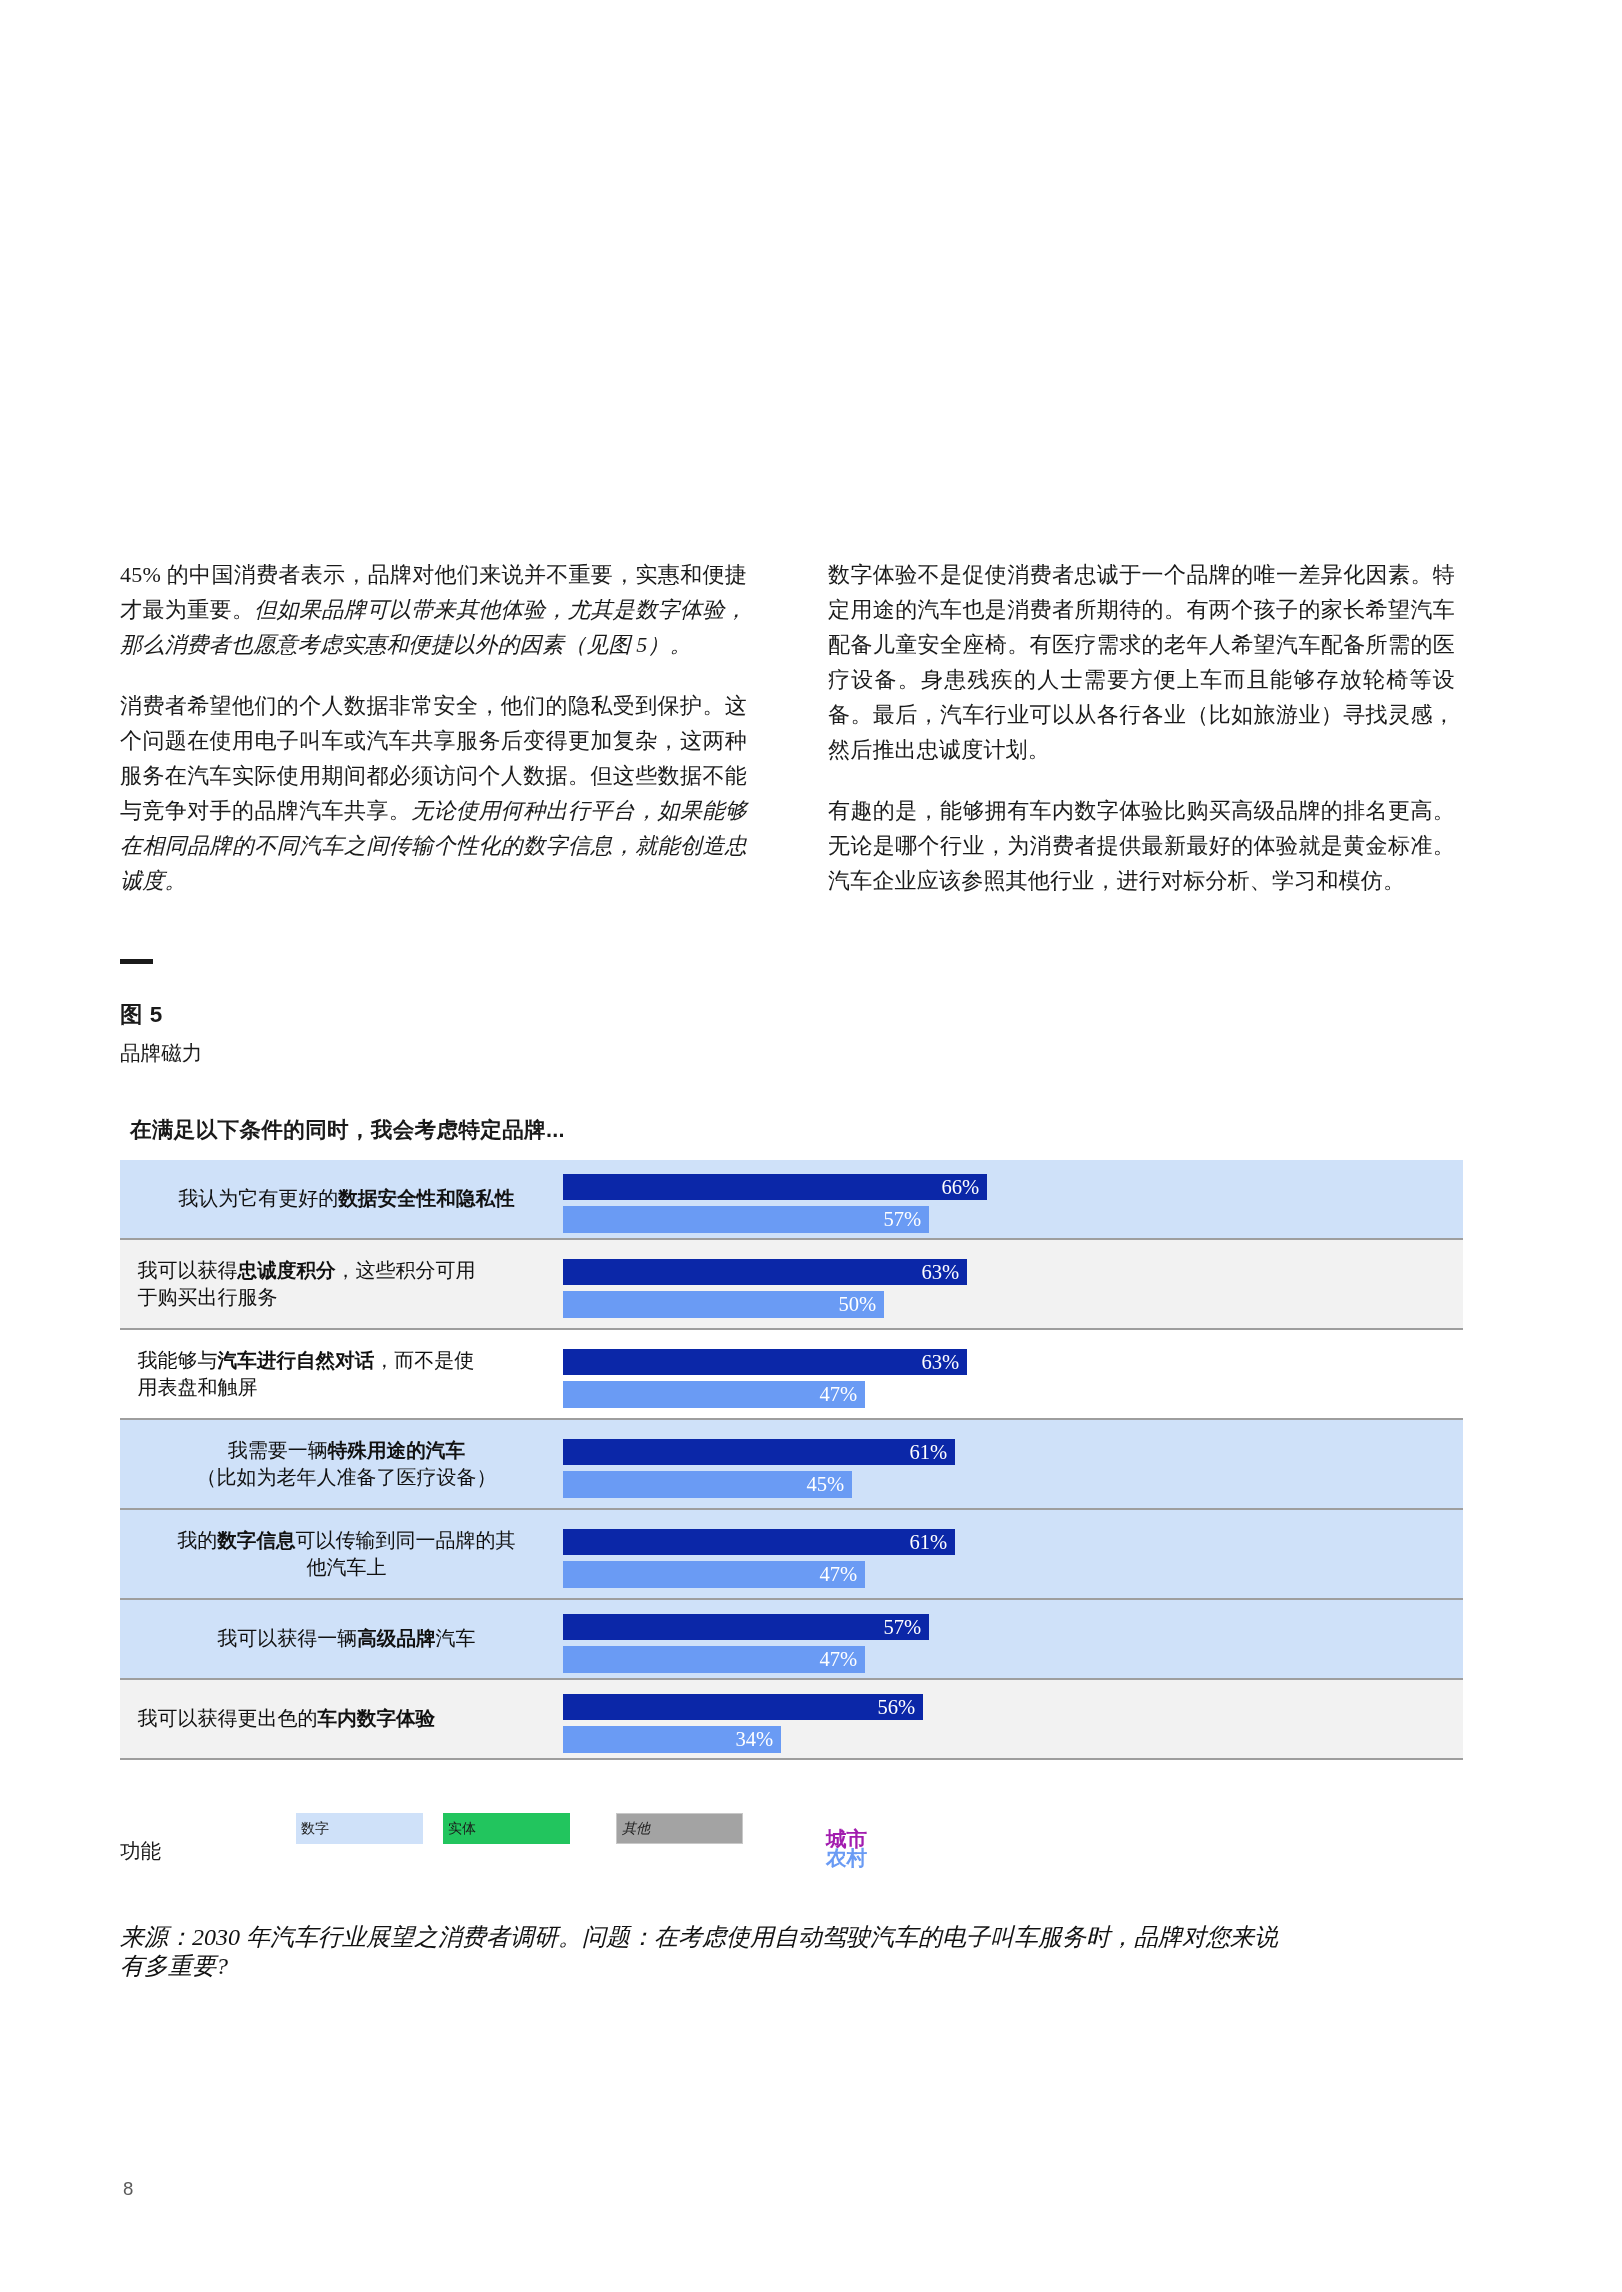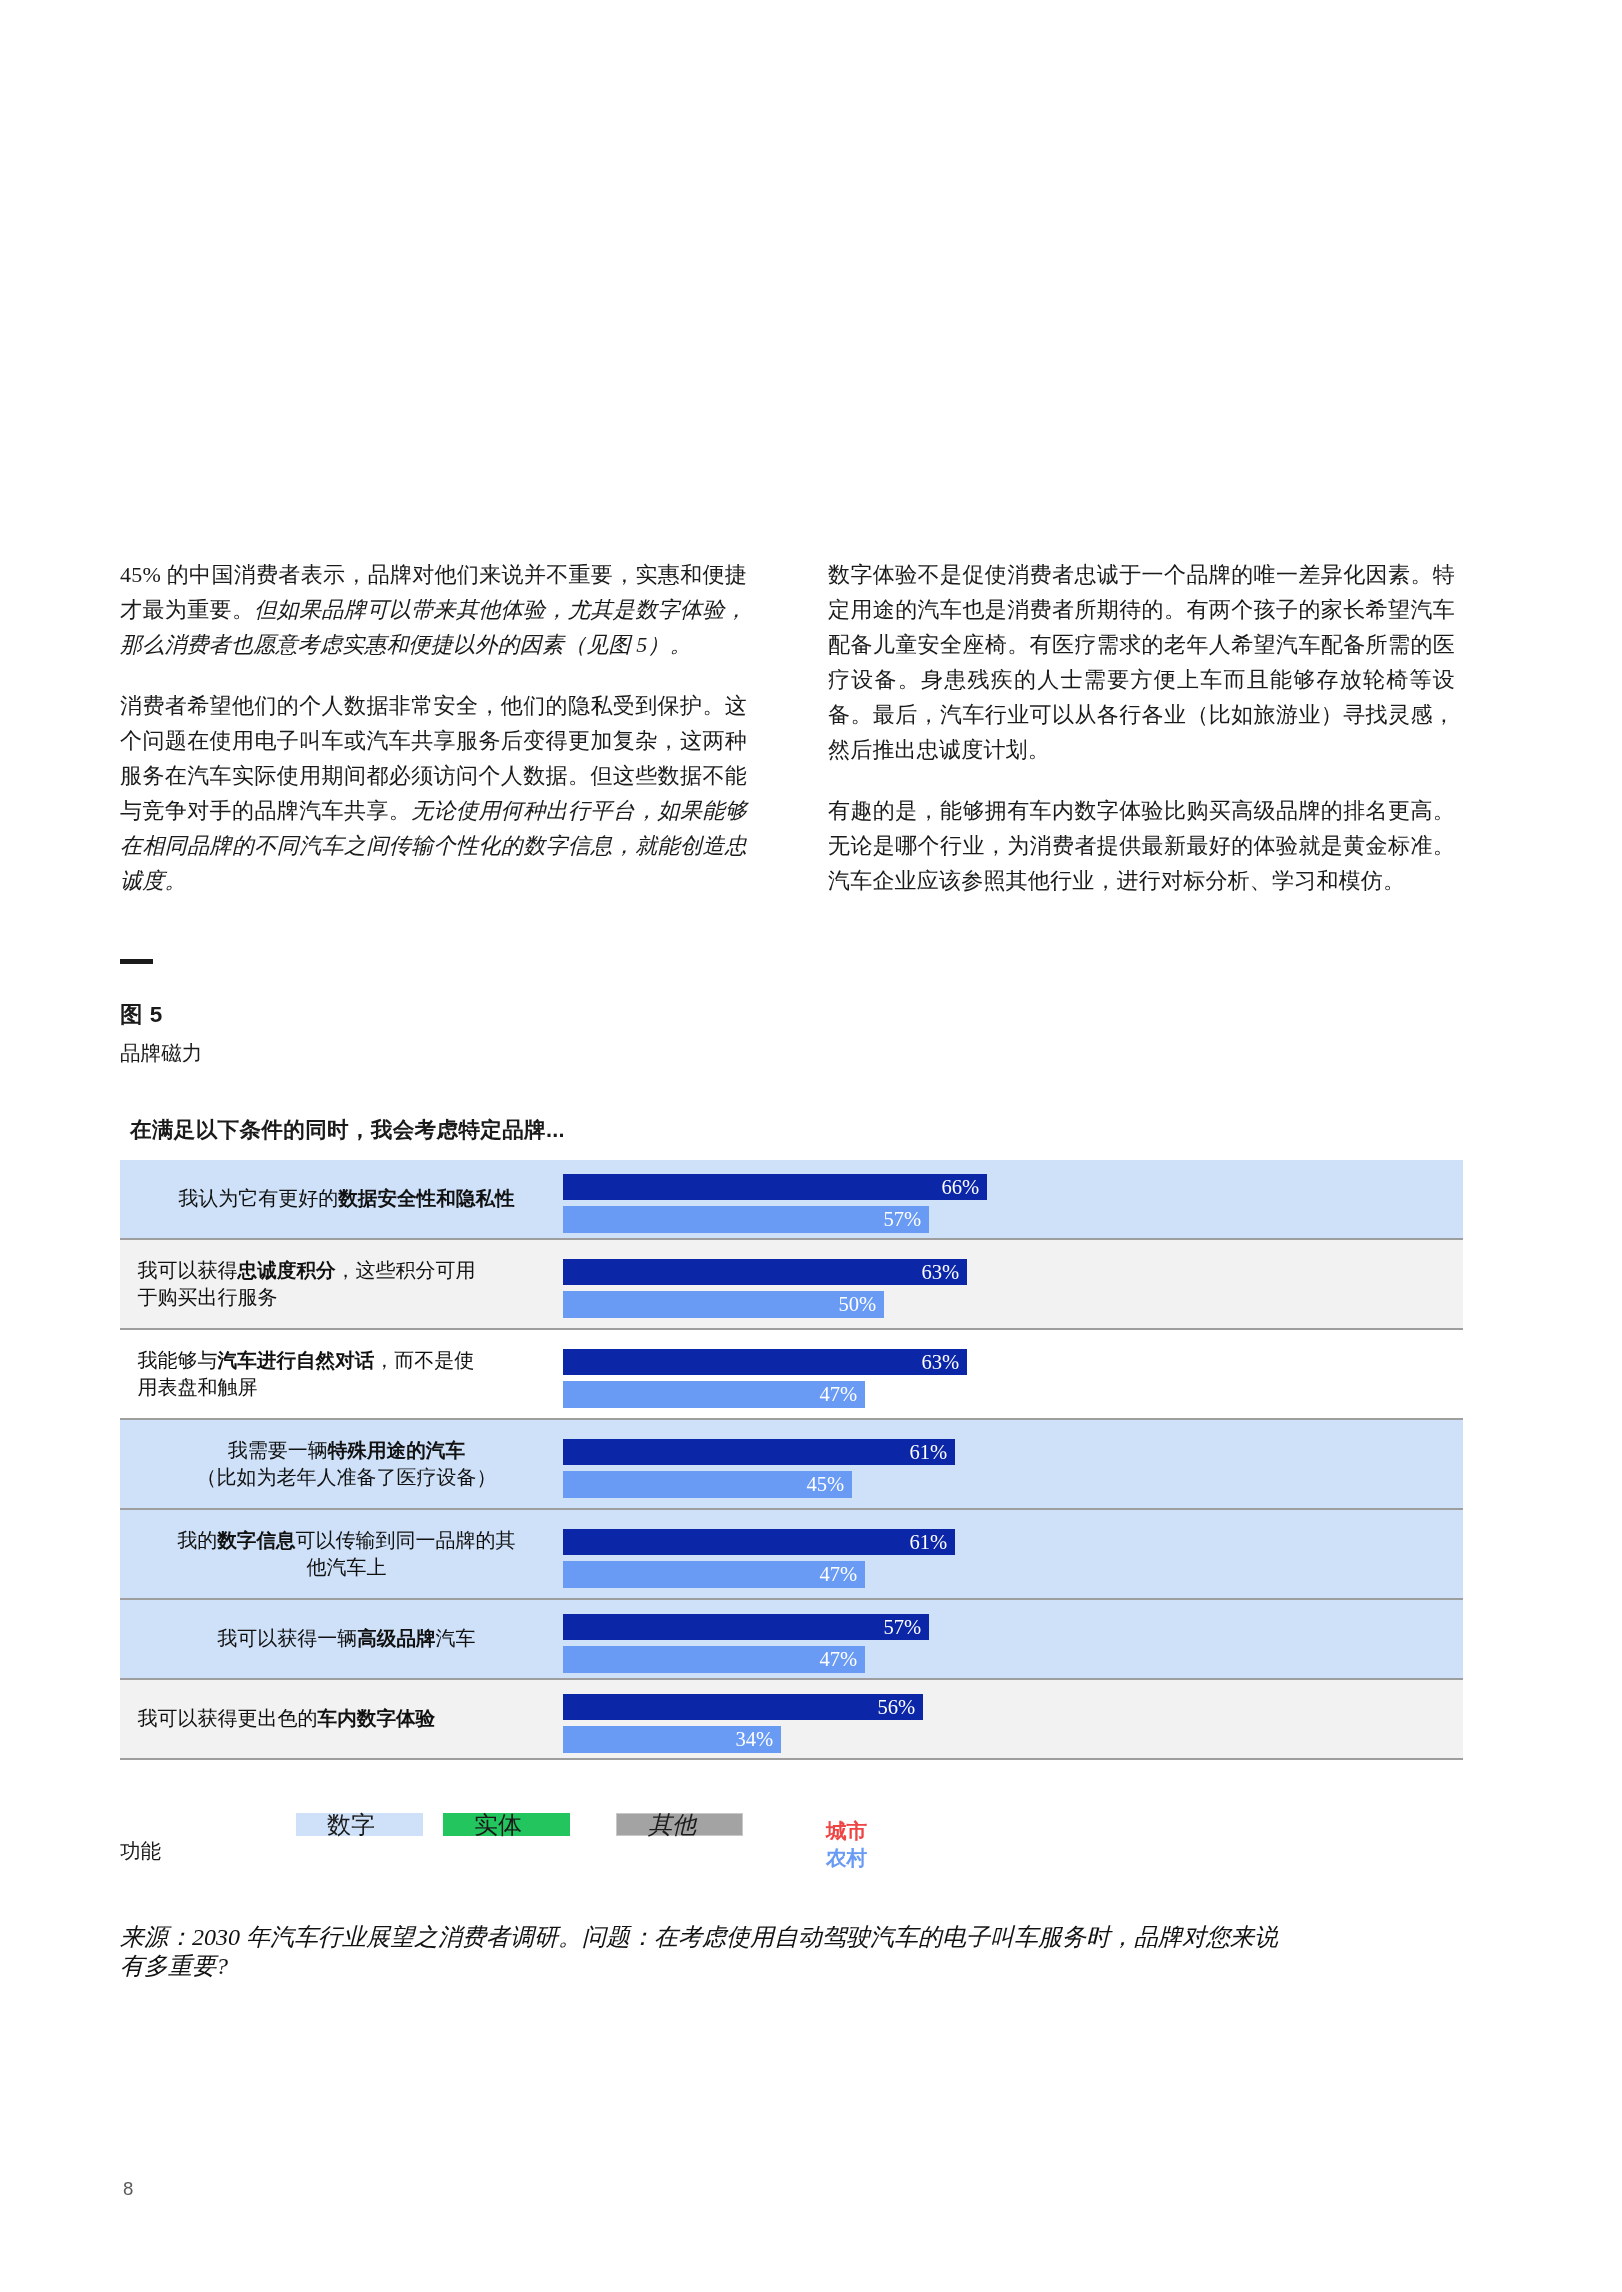--- a/index.html
+++ b/index.html
@@ -99,35 +99,35 @@
   }
 
   
   .legend { position:absolute; left:120px; top:1813px; width:1343px; height:78px; }
   .lg-fn {
     position:absolute; left:0; top:3.9px;
     font-family:"Liberation Serif", serif; font-size:20.6px;margin-top:20px;
   }
   .lg-chip {
     position:absolute; top:0;
-    height:23px; width:127px;
+    height:31px; width:127px;
     display:flex; align-items:center;
-    padding-left:31px;
-    font-family:"Liberation Serif", serif; font-size:24px;
+    padding-left:5px;
+    font-family:"Liberation Serif", serif; font-size:14px;
   }
   .chip-digital  { left:176px; background:#cfe1f9; }
   .chip-physical { left:323px; background:#22c55e; }
   .chip-other    { left:496px; background:#a3a3a3; border:1px solid #c8c8c8;font-style:italic; }
 
   .lg-urban, .lg-rural {
     position:absolute; left:706px;
     font-family:"Liberation Sans", sans-serif;
     font-size:20.6px; font-weight:bold;
   }
-  .lg-urban { top:4px;  color:#ef4444; }
+  .lg-urban { top:12px;  color:#a21caf; }
   .lg-rural { top:31px; color:#6a9bf4; }
 
   
   .source {
     position:absolute; left:120px; top:1923px; width:1176px;
     font-family:"Liberation Serif", serif;
     font-style:italic; font-size:24px; line-height:29px;
     color:#111;
   }
 

